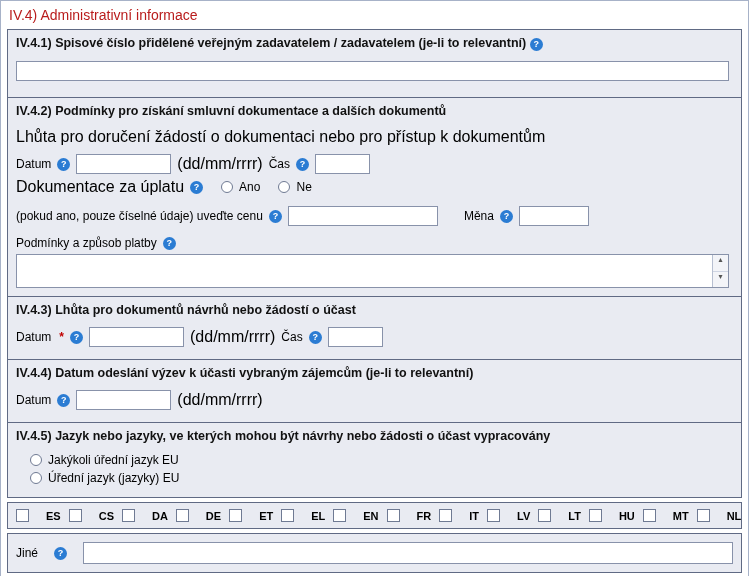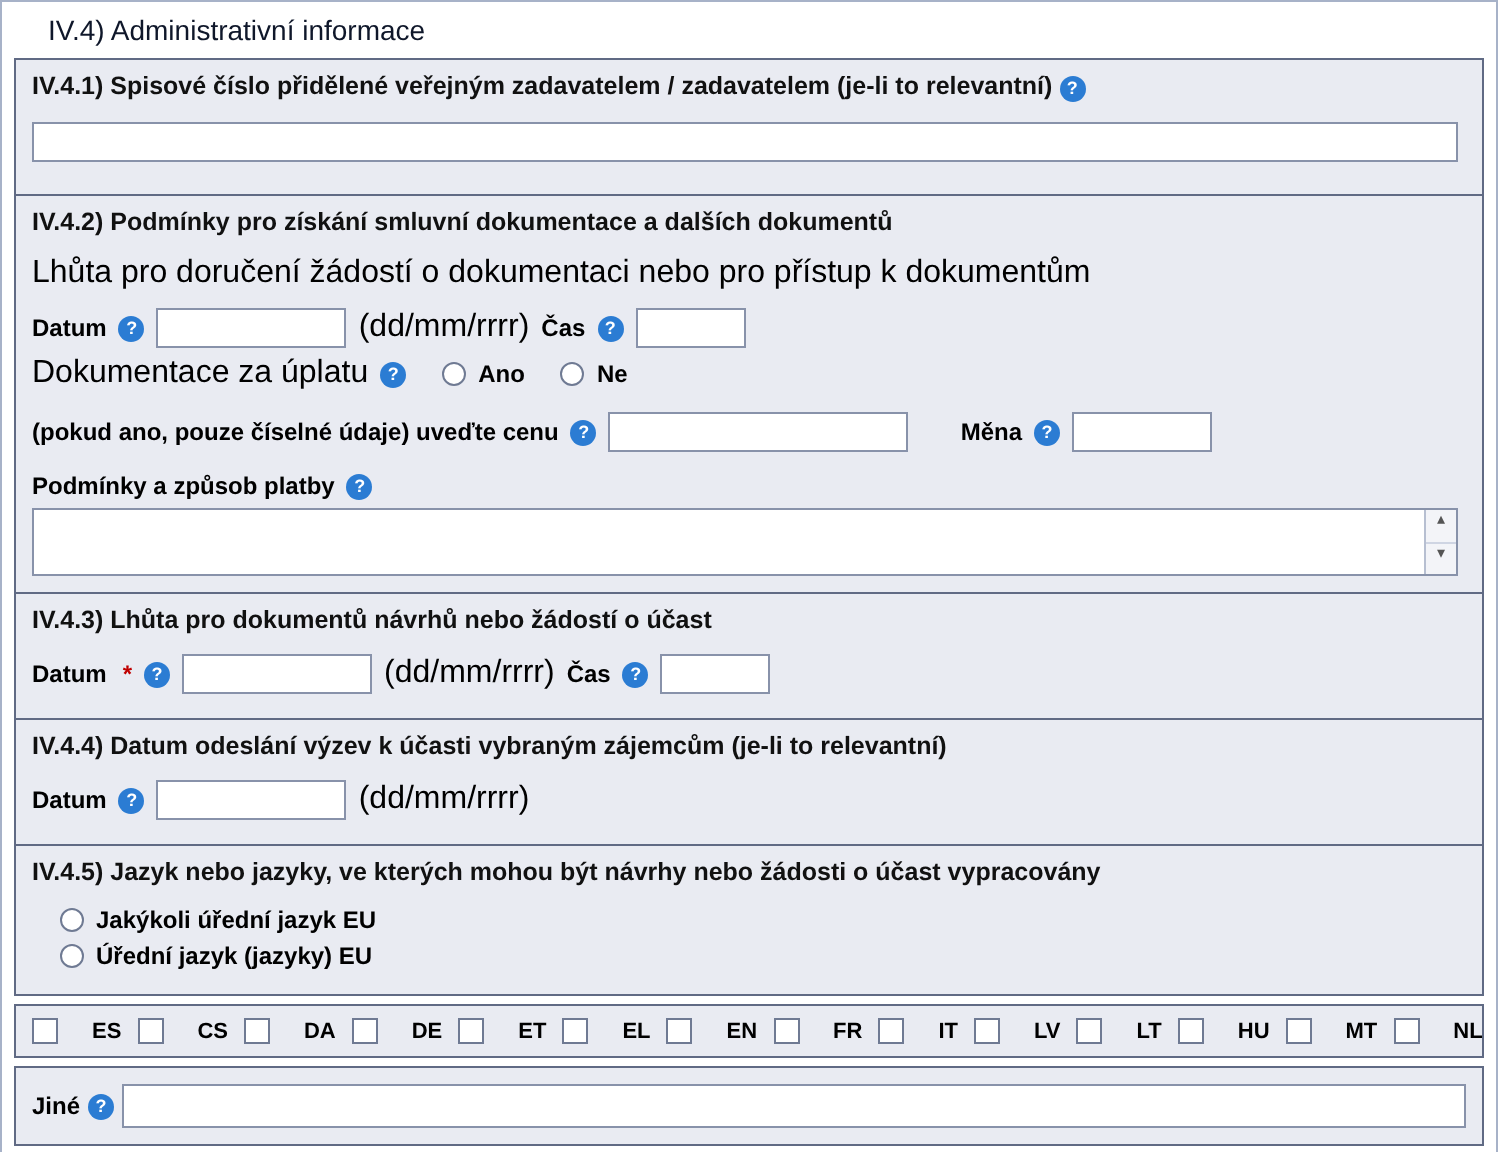--- a/index.html
+++ b/index.html
@@ -10,23 +10,23 @@
     font-size: 12px;
     background: #fff;
     color: #000;
   }
   .outer {
     border: 1px solid #a7b2c8;
     width: 749px;
     background: #fff;
   }
   .main-title {
-    padding: 6px 8px 6px 23px;
+    padding: 6px 8px 6px 8px;
     font-size: 14px;
-    color: #0f172a;
+    color: #b91c1c;
   }
   .panel {
     margin: 0 6px 4px 6px;
     border: 1px solid #606a84;
     background: #e9ebf2;
   }
   .subsection {
     border-top: 1px solid #606a84;
   }
   .subsection:first-child { border-top: none; }
@@ -39,21 +39,21 @@
   .sub-body {
     padding: 2px 8px 8px 8px;
   }
   .row {
     display: flex;
     align-items: center;
     flex-wrap: wrap;
     gap: 6px 6px;
     margin: 4px 0;
   }
-  .lbl { font-weight: bold; font-size: 12px; }
+  .lbl { font-weight: normal; font-size: 12px; }
   .lbl-normal { font-weight: normal; font-size: 16px; }
   .asterisk { color: #c00000; font-weight: bold; margin-left:2px;}
   .help {
     display: inline-flex;
     align-items: center;
     justify-content: center;
     width: 13px; height: 13px;
     border-radius: 50%;
     background: #2b7cd3;
     color: #fff;
@@ -139,21 +139,21 @@
     font-weight: bold;
     font-size: 11px;
   }
   .other-row {
     border: 1px solid #606a84;
     margin: 0 6px 6px 6px;
     background: #e9ebf2;
     padding: 8px 8px;
     display: flex;
     align-items: center;
-    gap: 4px;
+    gap: 16px;
   }
   .other-row input { flex: 1; height: 22px; }
   .indent { margin-left: 14px; }
 </style>
 </head>
 <body>
 
 <div class="outer">
   <div class="main-title">IV.4) Administrativní informace</div>
 

